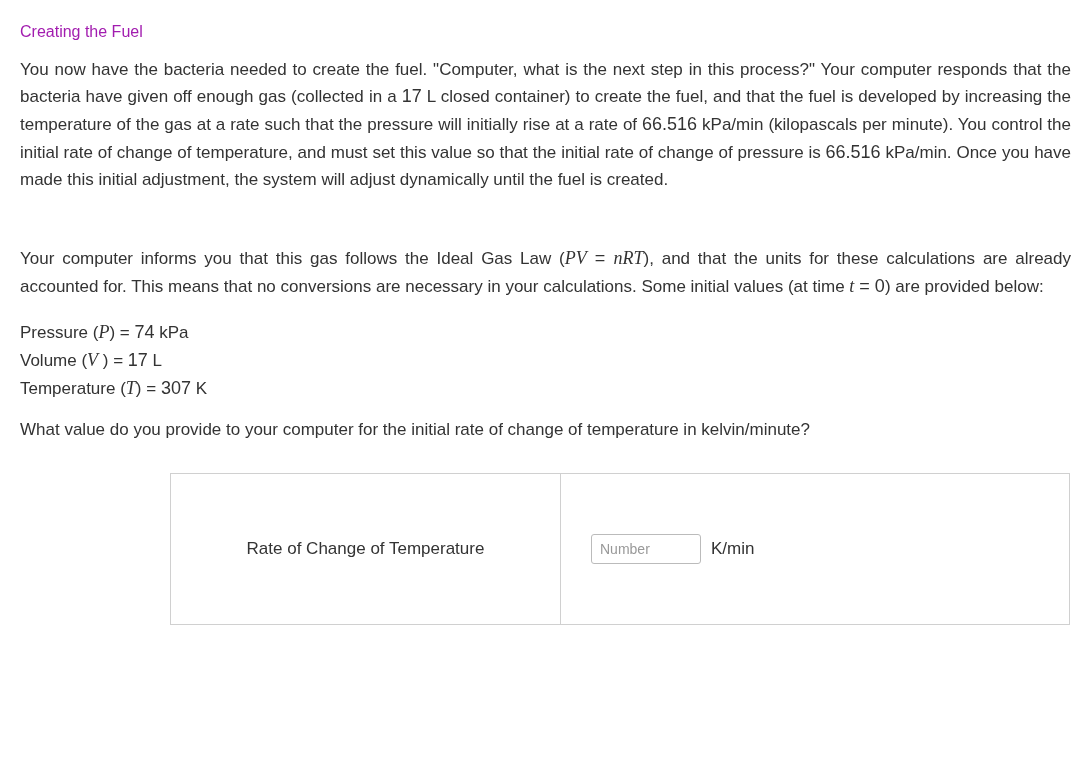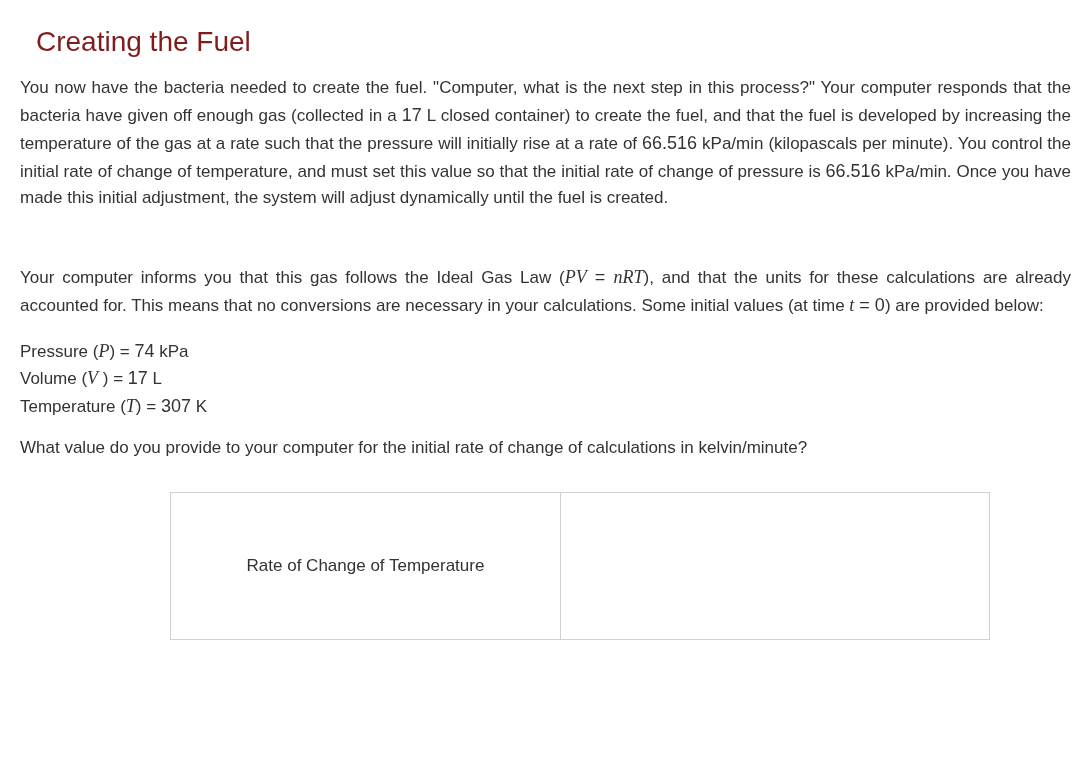--- a/index.html
+++ b/index.html
@@ -9,25 +9,24 @@
     }
     body {
       font-family: Arial, Helvetica, sans-serif;
       font-size: 17px;
       color: #333;
       padding: 20px;
       width: 1091px;
       line-height: 1.55;
     }
     .title {
-      color: #7f1d1d;
-      font-size: 28px;
+      color: #a21caf;
+      font-size: 16px;
       font-weight: normal;
       margin-bottom: 12px;
-      margin-left: 16px;
     }
     .paragraph {
       text-align: justify;
       margin-bottom: 18px;
       color: #333;
     }
     .paragraph-gap {
       margin-top: 52px;
     }
     .values-list {
@@ -43,21 +42,21 @@
       font-size: 18px;
     }
     .mathnum {
       font-family: Liberation Sans, sans-serif;
       font-size: 18px;
     }
     .answer-container {
       margin-left: 150px;
       display: flex;
       border: 1px solid #d0d0d0;
-      width: 820px;
+      width: 900px;
     }
     .answer-left {
       flex: 0 0 390px;
       display: flex;
       align-items: center;
       justify-content: center;
       padding: 60px 20px;
       border-right: 1px solid #d0d0d0;
     }
     .answer-right {
@@ -107,19 +106,23 @@
     <span>Pressure (</span><span class="mathvar">P</span><span>) = </span><span class="mathnum">74</span><span>  kPa</span>
   </div>
   <div>
     <span>Volume (</span><span class="mathvar">V</span><span> ) = </span><span class="mathnum">17</span><span> L</span>
   </div>
   <div>
     <span>Temperature (</span><span class="mathvar">T</span><span>) = </span><span class="mathnum">307</span><span> K</span>
   </div>
 </div>
 
-<p class="question">What value do you provide to your computer for the initial rate of change of calculations in kelvin/minute?</p>
+<p class="question">What value do you provide to your computer for the initial rate of change of temperature in kelvin/minute?</p>
 
 <div class="answer-container">
   <div class="answer-left">
     <span class="answer-label">Rate of Change of Temperature</span>
   </div>
+  <div class="answer-right">
+    <input type="text" class="answer-input" placeholder="Number" style="">
+    <span class="answer-unit">K/min</span>
+  </div>
 </div>
 
 </body></html>

